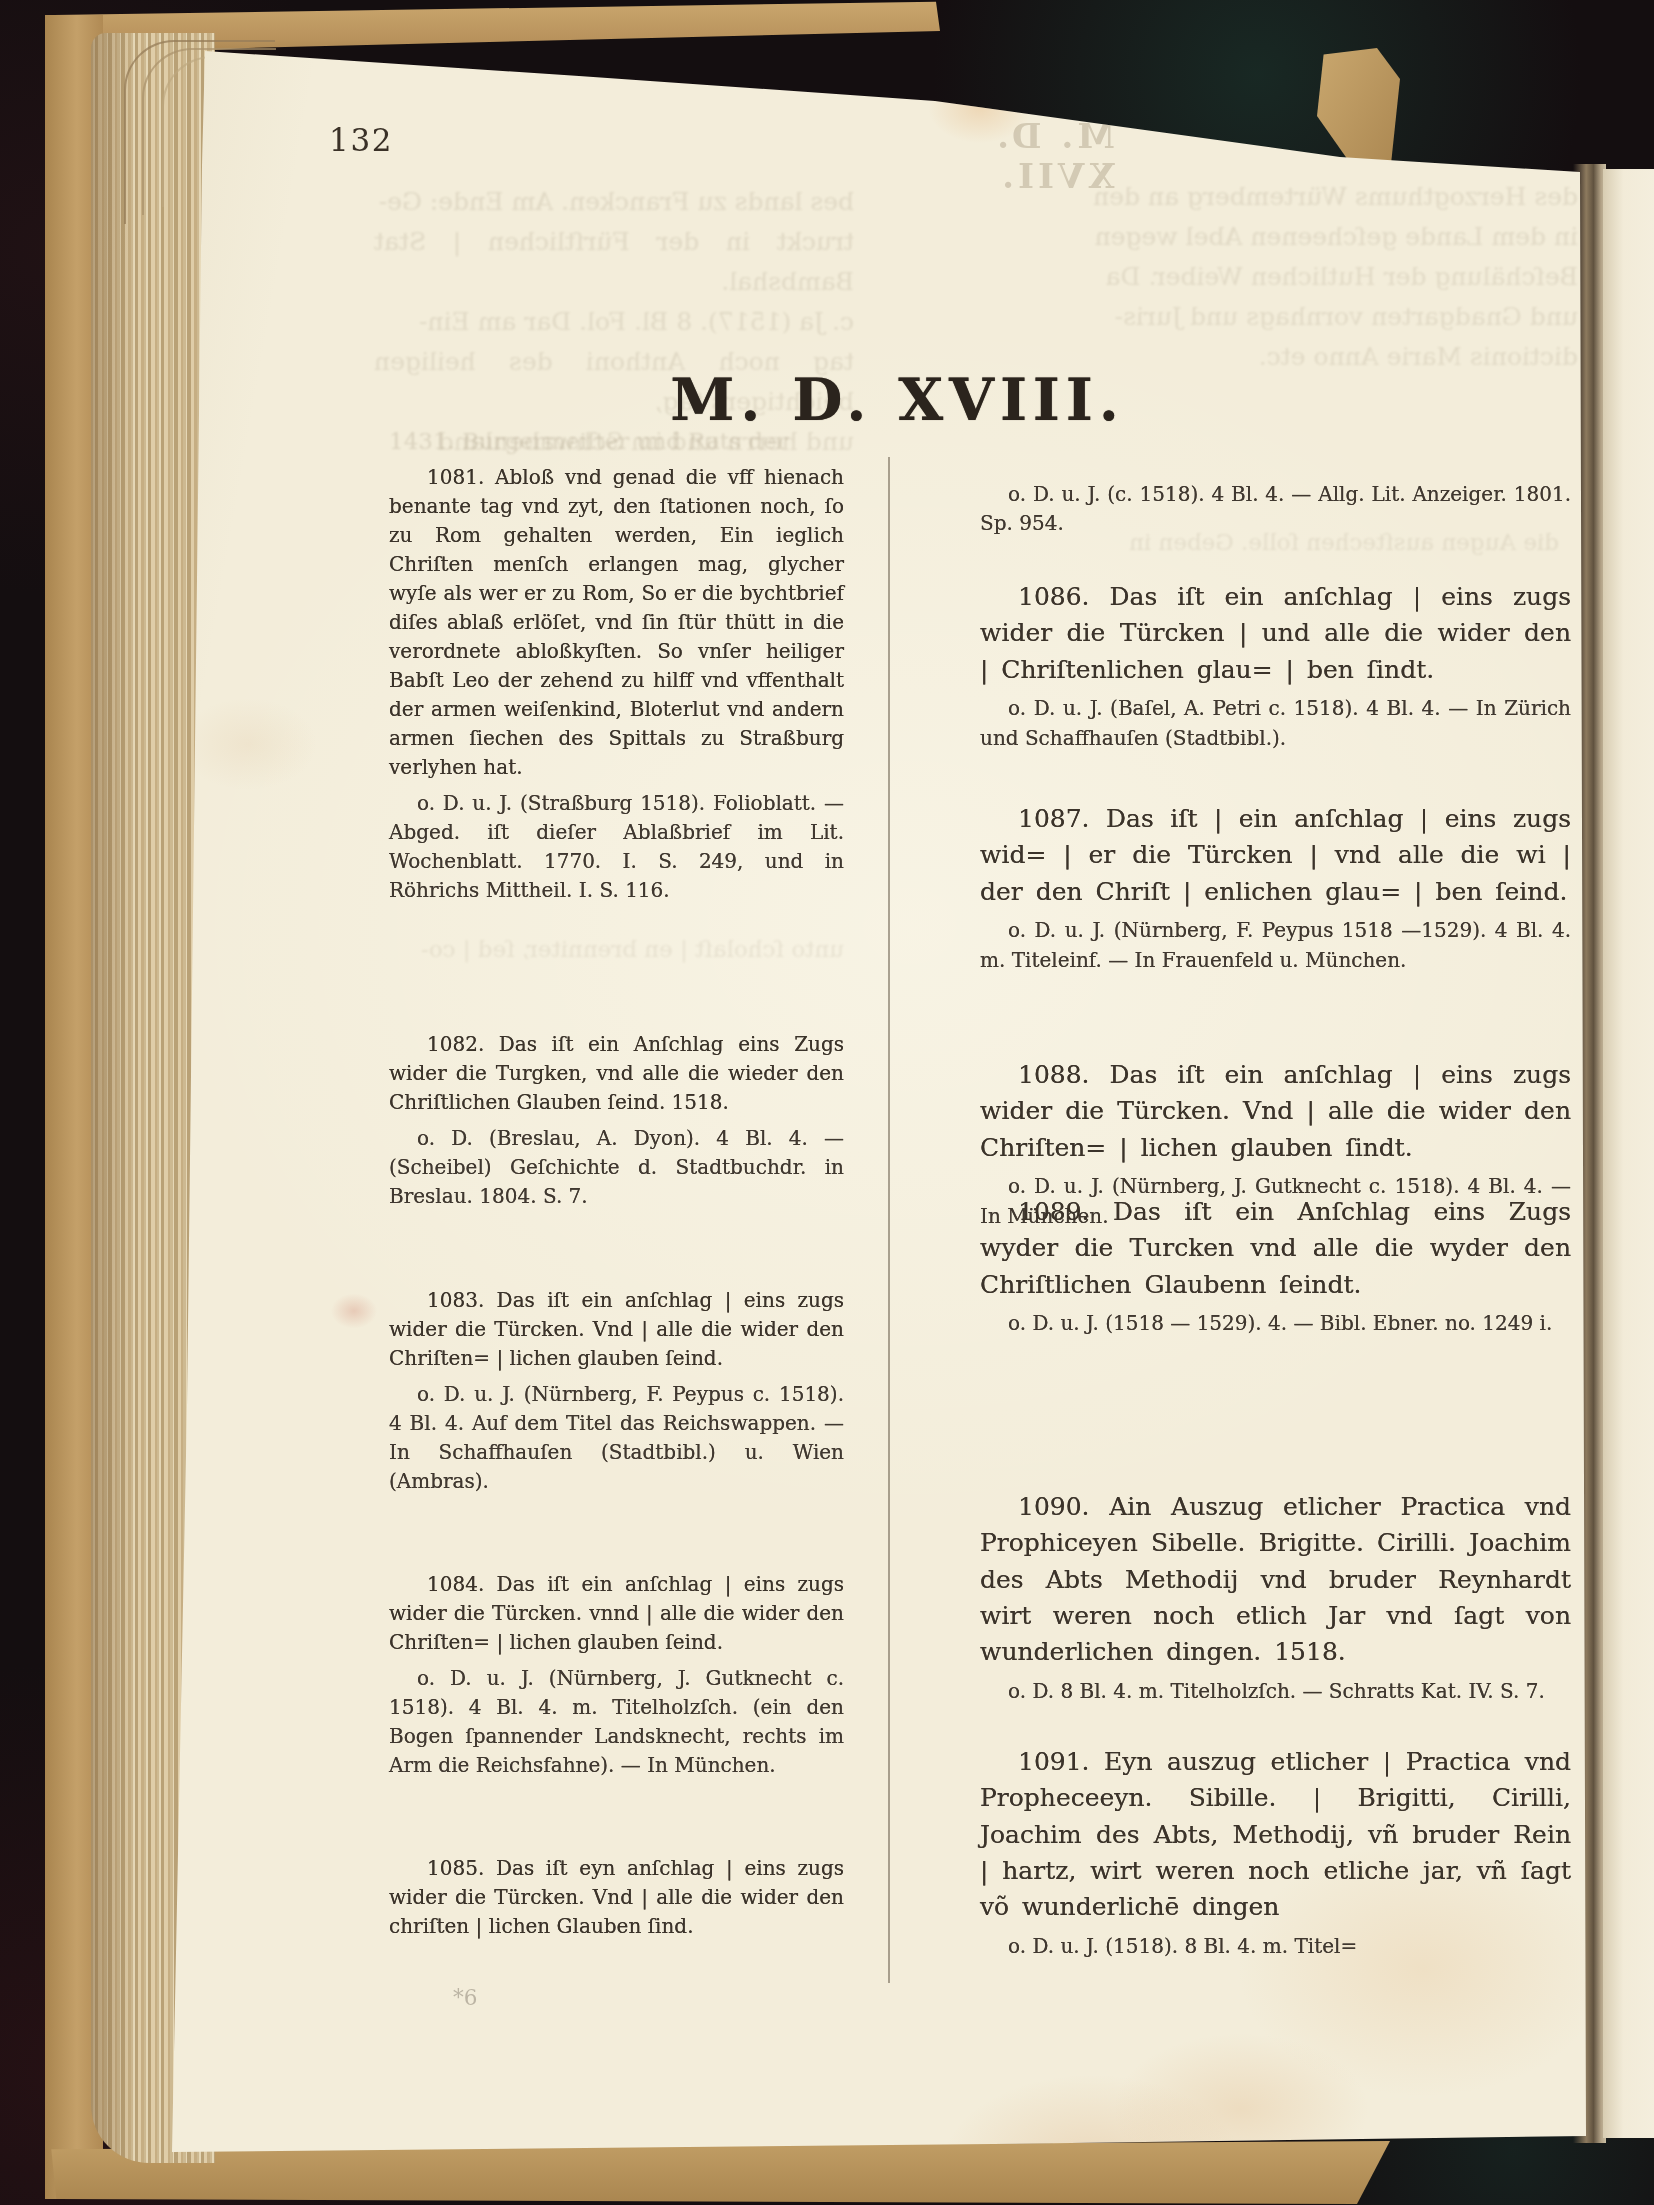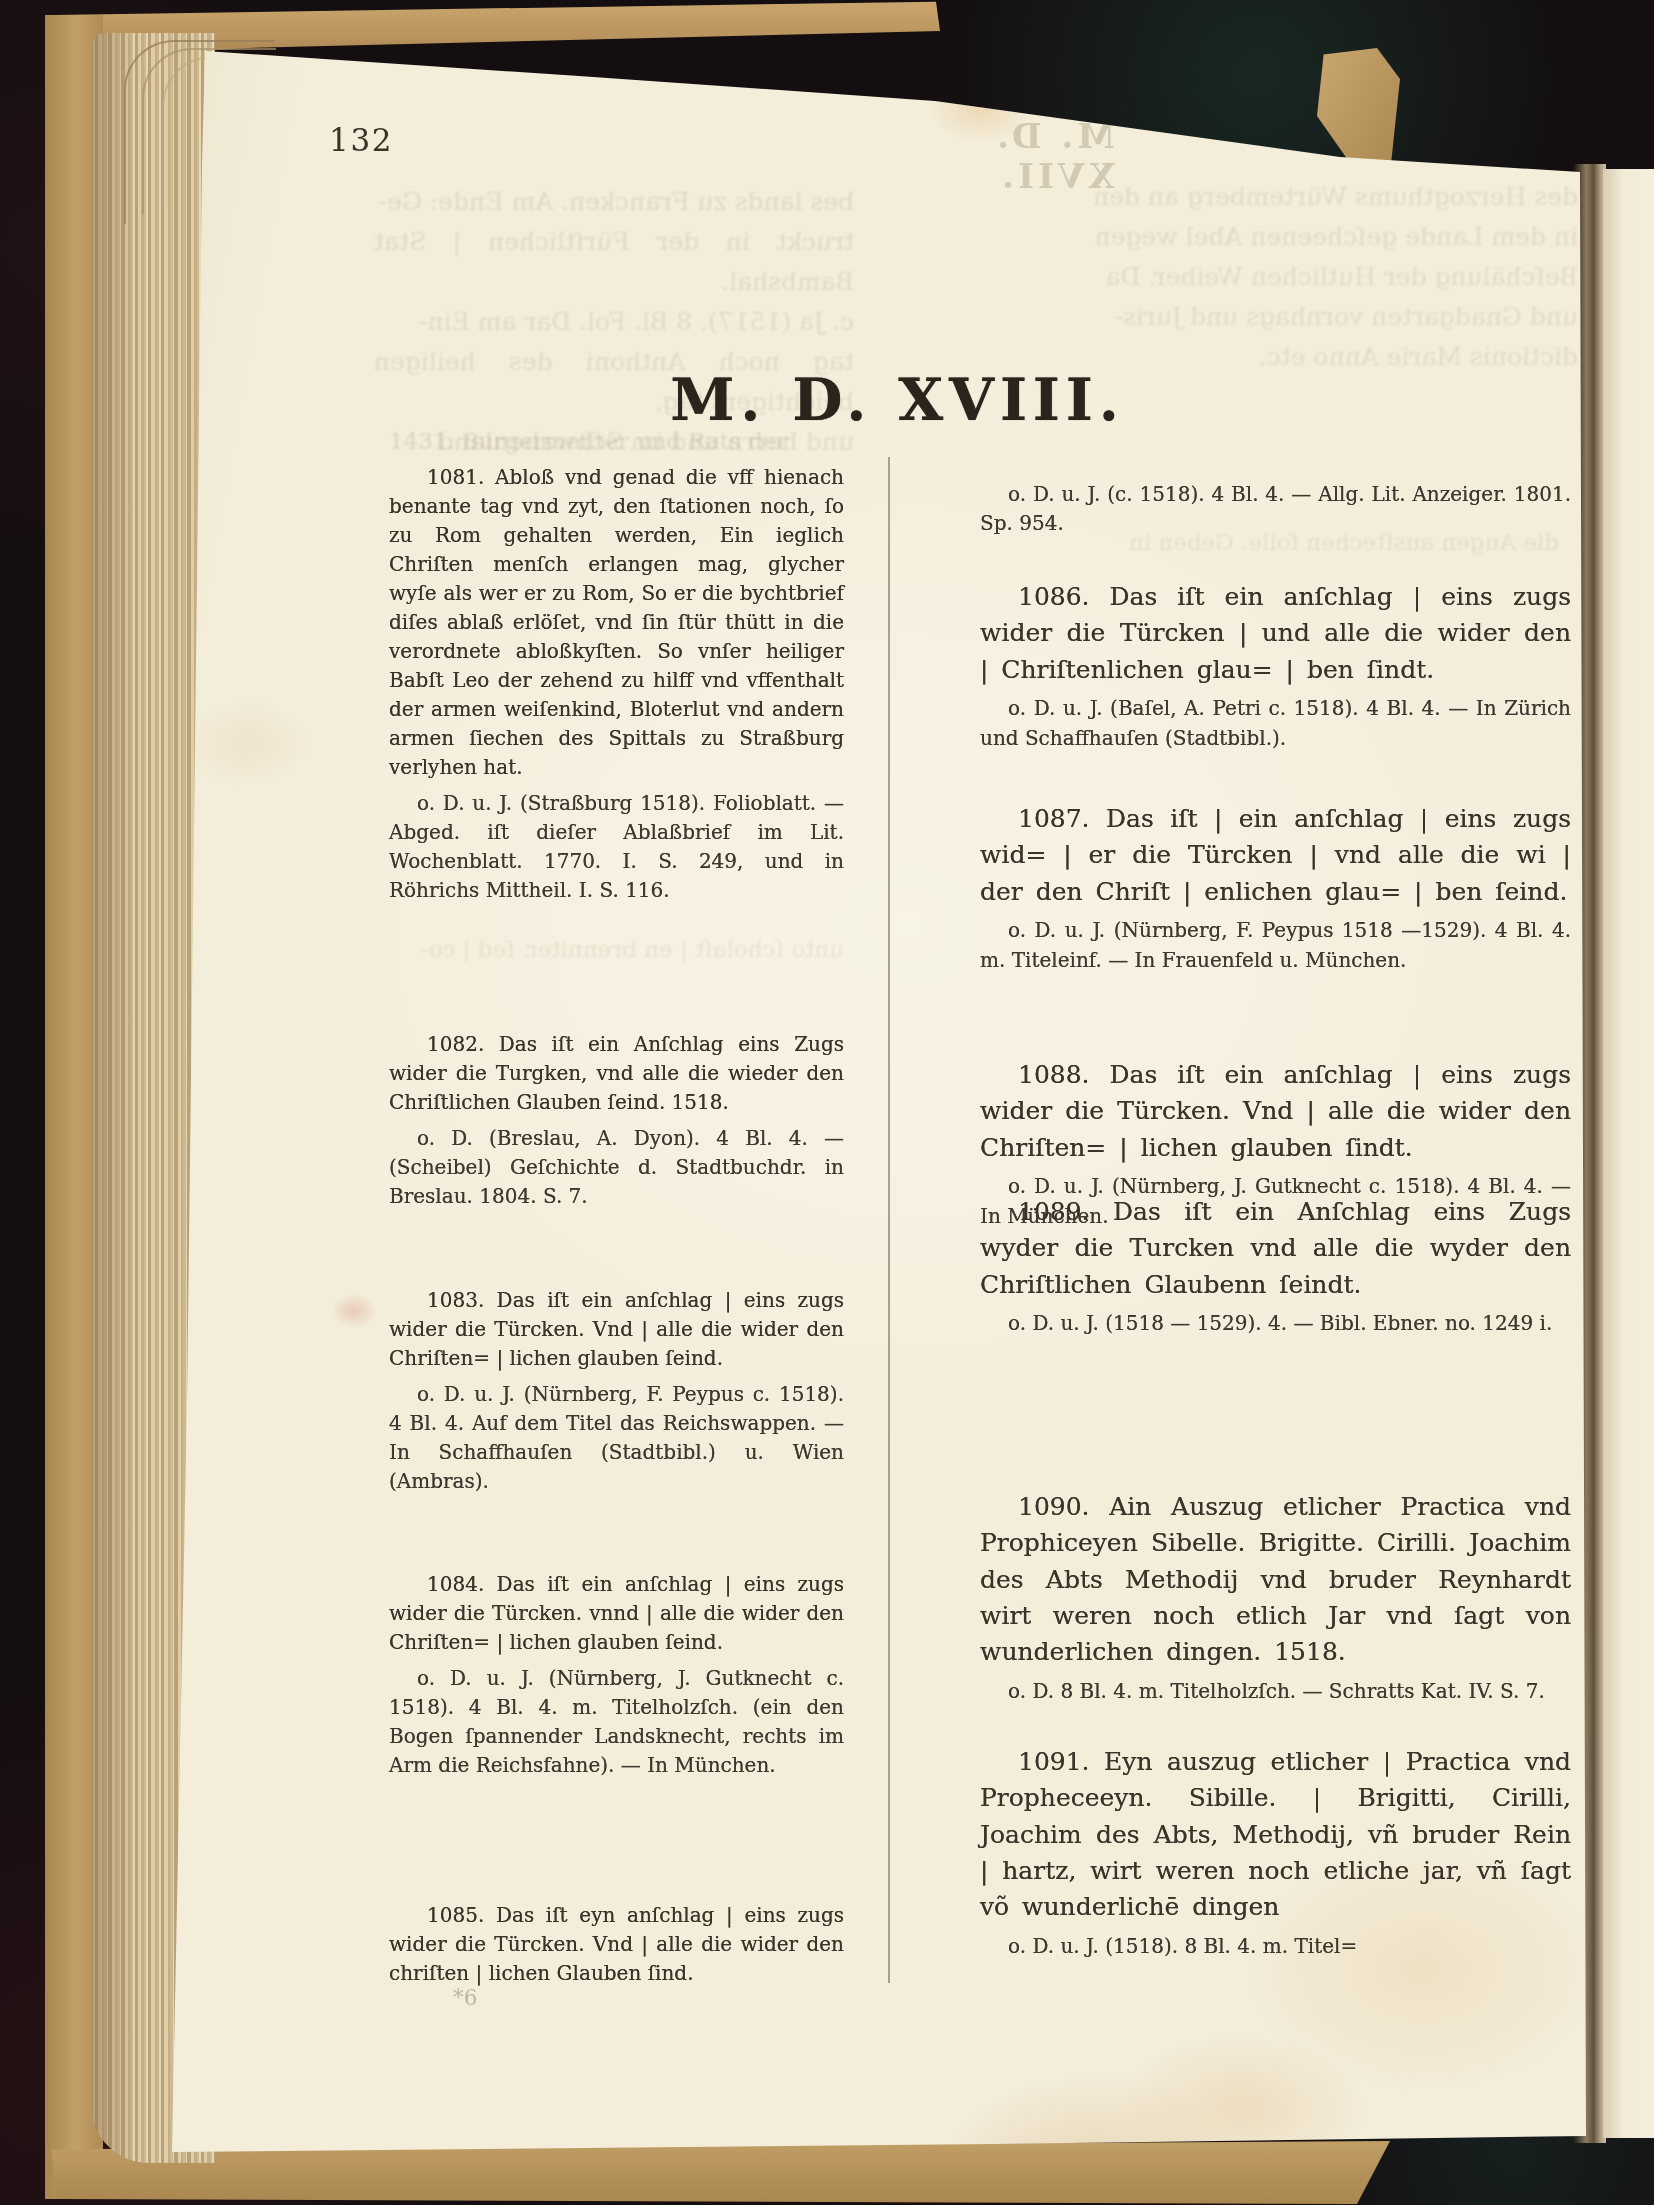--- a/index.html
+++ b/index.html
@@ -61,21 +61,21 @@
   .col-divider{position:absolute;left:888px;top:457px;width:1.7px;height:1526px;
     background:rgba(92,80,62,.5);}
   .entry{position:absolute;color:#3b332a;text-align:justify;
     text-shadow:0 0 0.4px rgba(59,51,42,.85);}
   .col-left{left:389px;width:455px;}
   .col-right{left:980px;width:591px;}
   .body{font-size:20px;line-height:1.45;text-indent:38px;}
   .col-right .body{font-size:25px;word-spacing:5px;}
   .imprint{font-size:20px;line-height:1.46;text-indent:28px;margin-top:6.6px;
     color:#403830;}
-  .e-l1{top:463px;} .e-l2{top:1030px;} .e-l3{top:1286px;} .e-l4{top:1570px;} .e-l5{top:1901px;}
+  .e-l1{top:463px;} .e-l2{top:1030px;} .e-l3{top:1286px;} .e-l4{top:1570px;} .e-l5{top:1854px;}
   .e-r0{top:473px;} .e-r1{top:579px;} .e-r2{top:801px;} .e-r3{top:1057px;}
   .e-r4{top:1194px;} .e-r5{top:1489px;} .e-r6{top:1744px;}
   .sig-mark{position:absolute;left:453px;top:1985px;font-size:21.5px;color:#4a4034;
     opacity:.32;filter:blur(0.4px);}
   
   .ghost{position:absolute;color:#796a4f;transform:scaleX(-1);filter:blur(0.9px);
     font-size:25px;line-height:1.6;text-align:justify;}
   .ghost-header{position:absolute;left:900px;top:116px;width:215px;transform:scaleX(-1);
     font-size:34px;font-weight:bold;letter-spacing:4.1px;color:#8a7a5e;opacity:.30;
     filter:blur(0.7px);}

